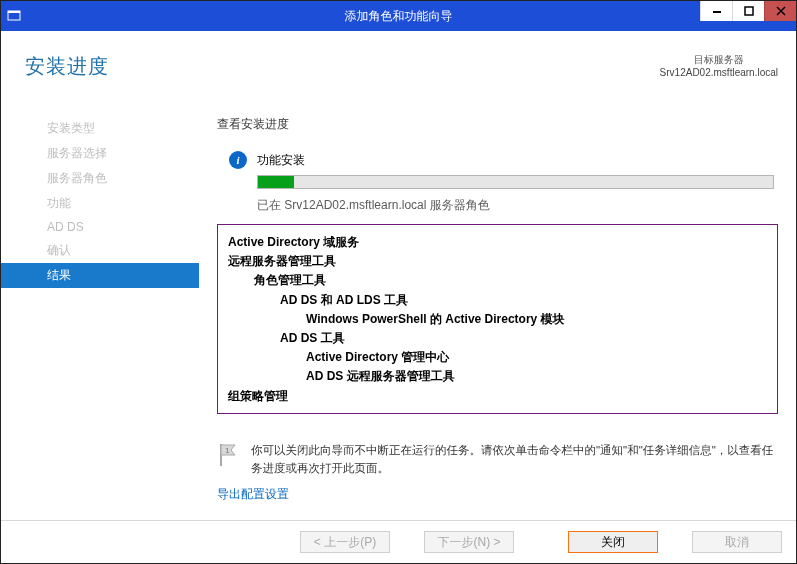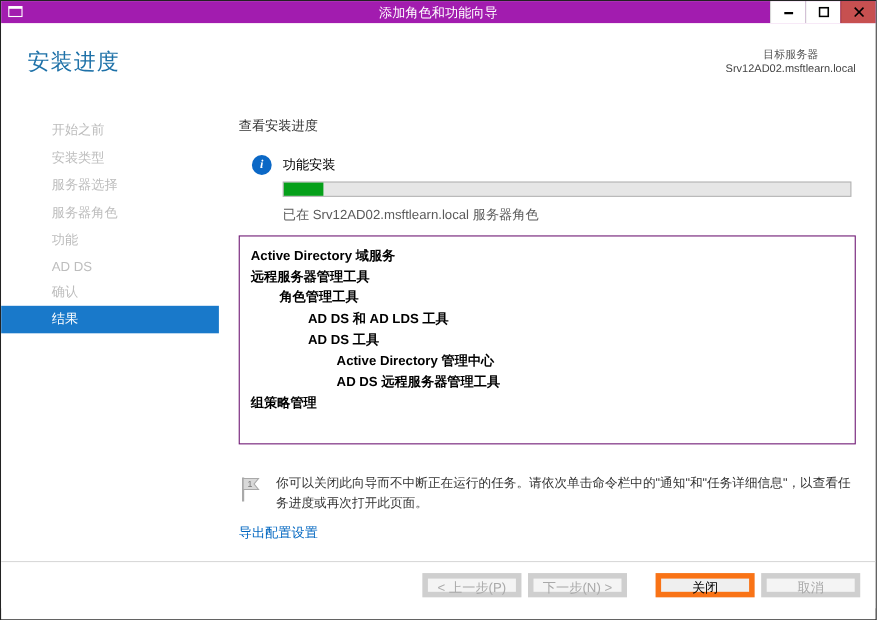--- a/index.html
+++ b/index.html
@@ -1,18 +1,18 @@
 <!DOCTYPE html>
 <html><head>
 <meta charset="utf-8">
 <style>
 * { margin: 0; padding: 0; box-sizing: border-box; font-family: "Microsoft YaHei", "Segoe UI", sans-serif; }
 body { background: #fff; width: 797px; height: 564px; overflow: hidden; border: 1px solid #222; }
 
-.titlebar { height: 20px; background: #a21caf; color: #fff; display: flex; align-items: center; position: relative; }
+.titlebar { height: 30px; background: #1d4ed8; color: #fff; display: flex; align-items: center; position: relative; }
 .titlebar .app-icon { width: 26px; display: flex; align-items: center; justify-content: center; }
 .titlebar .title { position: absolute; left: 0; right: 0; text-align: center; font-size: 12px; pointer-events: none; }
 .titlebar .win-controls { margin-left: auto; display: flex; height: 20px; align-self: flex-start; }
 .titlebar .win-btn { width: 32px; height: 20px; display: flex; align-items: center; justify-content: center; font-size: 12px; border-left: 1px solid rgba(0,0,0,0.15); background: #fff; color: #000; font-family: "Segoe UI Symbol", sans-serif; }
 .titlebar .win-btn.min { }
 .titlebar .win-btn.max { }
 .titlebar .win-btn.close { background: #c75050; color: #000; }
 
 .content { display: flex; flex-direction: column; height: calc(564px - 30px - 2px); background: #fff; }
 
@@ -49,21 +49,21 @@
 .details-box .l3 { padding-left: 78px; font-weight: bold; }
 
 .note-row { display: flex; gap: 10px; margin-top: 28px; align-items: flex-start; }
 .flag-icon { width: 24px; height: 26px; flex: 0 0 24px; position: relative; }
 .flag-icon svg { width: 100%; height: 100%; }
 .note-text { font-size: 11.5px; color: #333; line-height: 1.55; }
 
 .export-link { color: #0066c0; font-size: 12px; margin-top: 8px; cursor: pointer; display: inline-block; }
 
 .footer { border-top: 1px solid #d9d9d9; padding: 10px 14px; display: flex; justify-content: flex-end; gap: 6px; }
-.footer button { width: 90px; height: 22px; font-size: 12px; border: 5px solid #f97316; background: #efefef; }
+.footer button { width: 90px; height: 22px; font-size: 12px; border: 1px solid #f97316; background: #efefef; margin-left: 28px; }
 .footer button:disabled { color: #a9a9a9; background: #f4f4f4; border-color: #cfcfcf; }
 .footer .gap { width: 14px; }
 </style>
 </head>
 <body>
 
 <div class="titlebar">
   <div class="app-icon">
     <svg width="14" height="14" viewBox="0 0 14 14">
         <rect x="1" y="2" width="12" height="9" fill="none" stroke="#fff" stroke-width="1"></rect>
@@ -95,21 +95,20 @@
   <div class="header-row">
     <div class="page-title">安装进度</div>
     <div class="target-box">
       <div class="label">目标服务器</div>
       <div class="val">Srv12AD02.msftlearn.local</div>
     </div>
   </div>
 
   <div class="body-row">
     <div class="sidebar" id="nav">
-        <div class="nav-item">开始之前</div>
         <div class="nav-item">安装类型</div>
         <div class="nav-item">服务器选择</div>
         <div class="nav-item">服务器角色</div>
         <div class="nav-item">功能</div>
         <div class="nav-item">AD DS</div>
         <div class="nav-item">确认</div>
         <div class="nav-item active">结果</div>
       </div>
 
     <div class="main">
@@ -126,20 +125,21 @@
         </div>
       </div>
 
       <div class="substatus">已在 Srv12AD02.msftlearn.local 服务器角色</div>
 
       <div class="details-box" id="dbox">
           <div class="l0">Active Directory 域服务</div>
           <div class="l0">远程服务器管理工具</div>
           <div class="l1">角色管理工具</div>
           <div class="l2">AD DS 和 AD LDS 工具</div>
+          <div class="l3">Windows PowerShell 的 Active Directory 模块</div>
           <div class="l2">AD DS 工具</div>
           <div class="l3">Active Directory 管理中心</div>
           <div class="l3">AD DS 远程服务器管理工具</div>
           <div class="l0">组策略管理</div>
         </div>
 
       <div class="note-row">
         <div class="flag-icon">
           <svg viewBox="0 0 24 26">
               <path d="M4 2 L4 24" stroke="#a9a9a9" stroke-width="2"></path>

